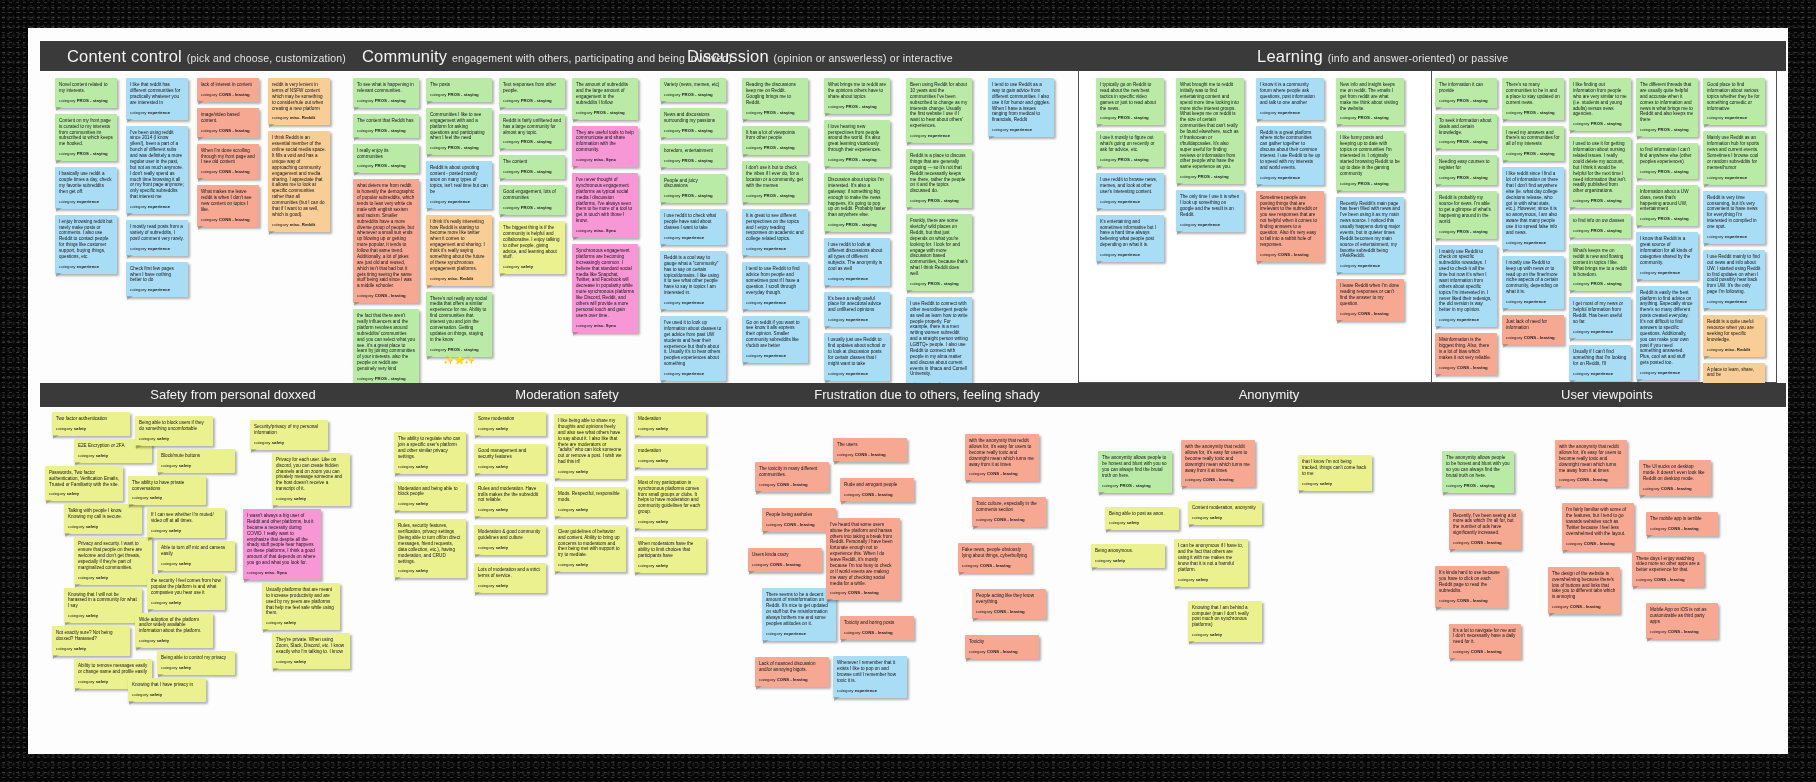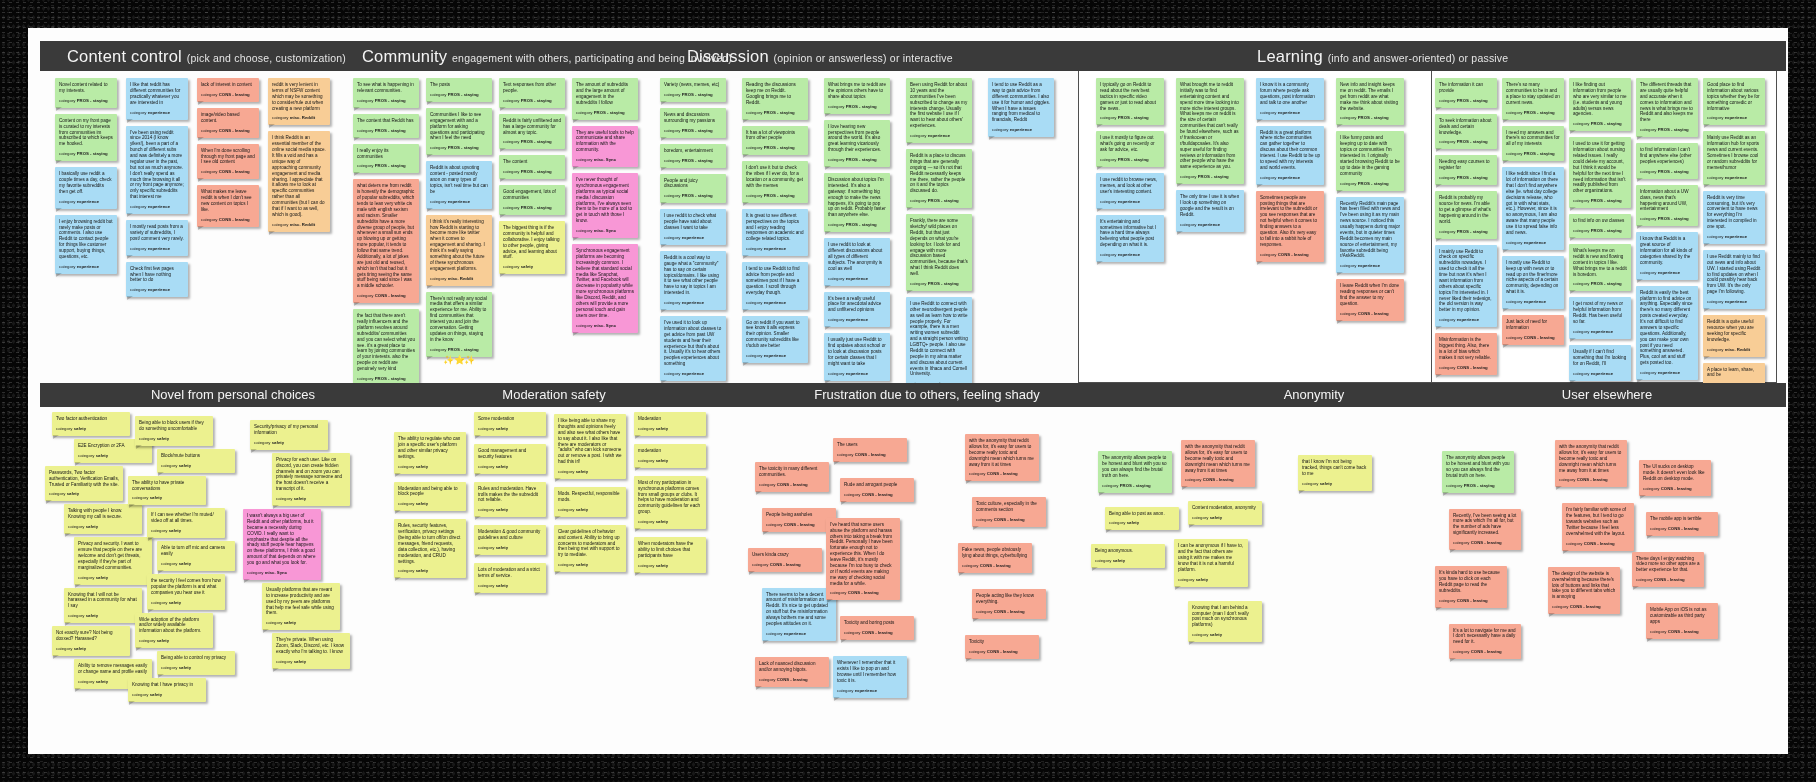--- a/index.html
+++ b/index.html
@@ -18,21 +18,21 @@
   .panel{position:absolute;background:#fff;border:1px solid #4f4f4f;z-index:1;}
   #panel-discinfo{left:1050px;top:35px;width:353px;height:318px;}
   #panel-learning{left:1403px;top:35px;width:344px;height:318px;}
   .hbar{position:absolute;left:12px;width:1746px;background:#3a3a3a;z-index:5;color:#f4f4f4;}
   #topbar{top:13px;height:30px;}
   #bottombar{top:355px;height:24px;}
   .top-title{position:absolute;top:0;height:30px;line-height:30px;white-space:nowrap;font-size:16.5px;font-weight:500;letter-spacing:.2px;}
   .top-sub{font-size:10.5px;font-weight:400;opacity:.92;}
   .bottom-title{position:absolute;top:0;height:24px;line-height:24px;white-space:nowrap;font-size:13px;font-weight:500;transform:translateX(-50%);}
   #tt-0{left:27px;} #tt-1{left:322px;} #tt-2{left:647px;} #tt-3{left:967px;} #tt-4{left:1217px;}
-  #bt-0{left:193px;} #bt-1{left:514px;text-align:center;} #bt-2{left:887px;} #bt-3{left:1274px;} #bt-4{left:1567px;}
+  #bt-0{left:193px;} #bt-1{left:527px;text-align:center;} #bt-2{left:887px;} #bt-3{left:1229px;} #bt-4{left:1567px;}
 
   .section{position:absolute;z-index:2;}
   .cols{display:flex;align-items:flex-start;}
   .col{display:flex;flex-direction:column;flex:none;}
 
   .note{position:relative;flex:none;border-radius:1px;padding:4px 4px 5px;margin-bottom:6px;
         box-shadow:1.5px 2px 2.5px rgba(0,0,0,.30);}
   .note::after{content:"";position:absolute;left:1px;bottom:-3px;width:0;height:0;
         border-top:4px solid rgba(0,0,0,.20);border-right:6px solid transparent;}
   .note-text{font-size:4.6px;line-height:1.28;color:#151515;word-wrap:break-word;}
@@ -84,25 +84,25 @@
   <div class="panel" id="panel-learning"></div>
 
   <div class="hbar" id="topbar">
     <span class="top-title" id="tt-1"><span>Community</span> <span class="top-sub">engagement with others, participating and being involved)</span></span>
     <span class="top-title" id="tt-0"><span>Content control</span> <span class="top-sub">(pick and choose, customization)</span></span>
     <span class="top-title" id="tt-2"><span>Discussion</span> <span class="top-sub">(opinion or answerless) or interactive</span></span>
     <span class="top-title" id="tt-4"><span>Learning</span> <span class="top-sub">(info and answer-oriented) or passive</span></span>
   </div>
 
   <div class="hbar" id="bottombar">
-    <span class="bottom-title" id="bt-0">Novel from personal choices</span>
+    <span class="bottom-title" id="bt-0">Safety from personal doxxed</span>
     <span class="bottom-title" id="bt-1">Moderation safety</span>
     <span class="bottom-title" id="bt-2">Frustration due to others, feeling shady</span>
     <span class="bottom-title" id="bt-3">Anonymity</span>
-    <span class="bottom-title" id="bt-4">User elsewhere</span>
+    <span class="bottom-title" id="bt-4">User viewpoints</span>
   </div>
 
   <div class="section" id="sec-content">
       <div class="cols">
         <div class="col">
           <div class="note" style="background: rgb(185, 235, 166);">
     <div class="note-text">Novel content related to my interests.</div>
     <div class="note-cat"><span class="cat-label">category</span> <b class="cat-value">PROS - staying</b></div>
 
   </div>

